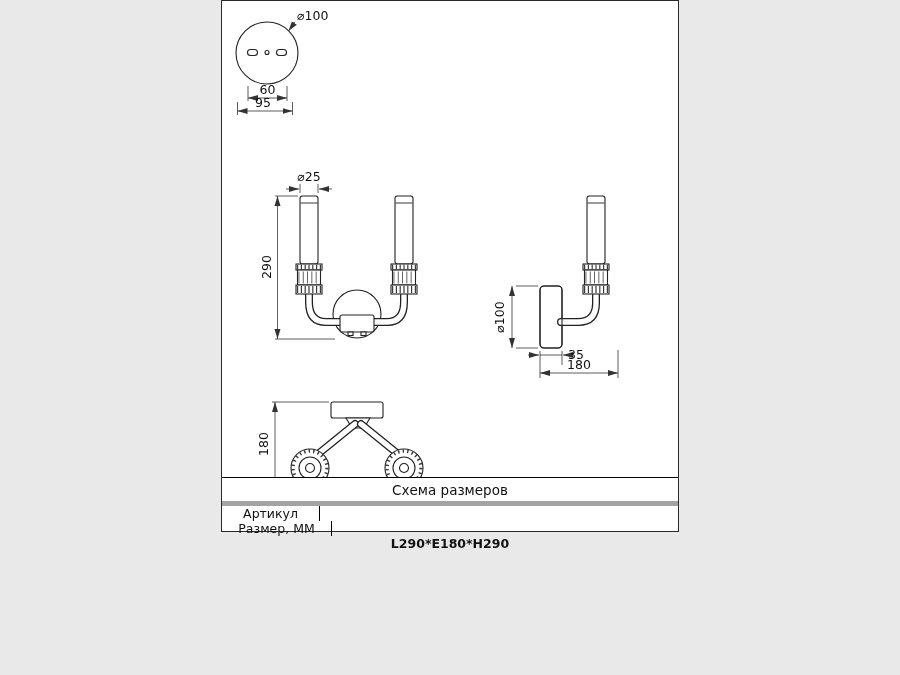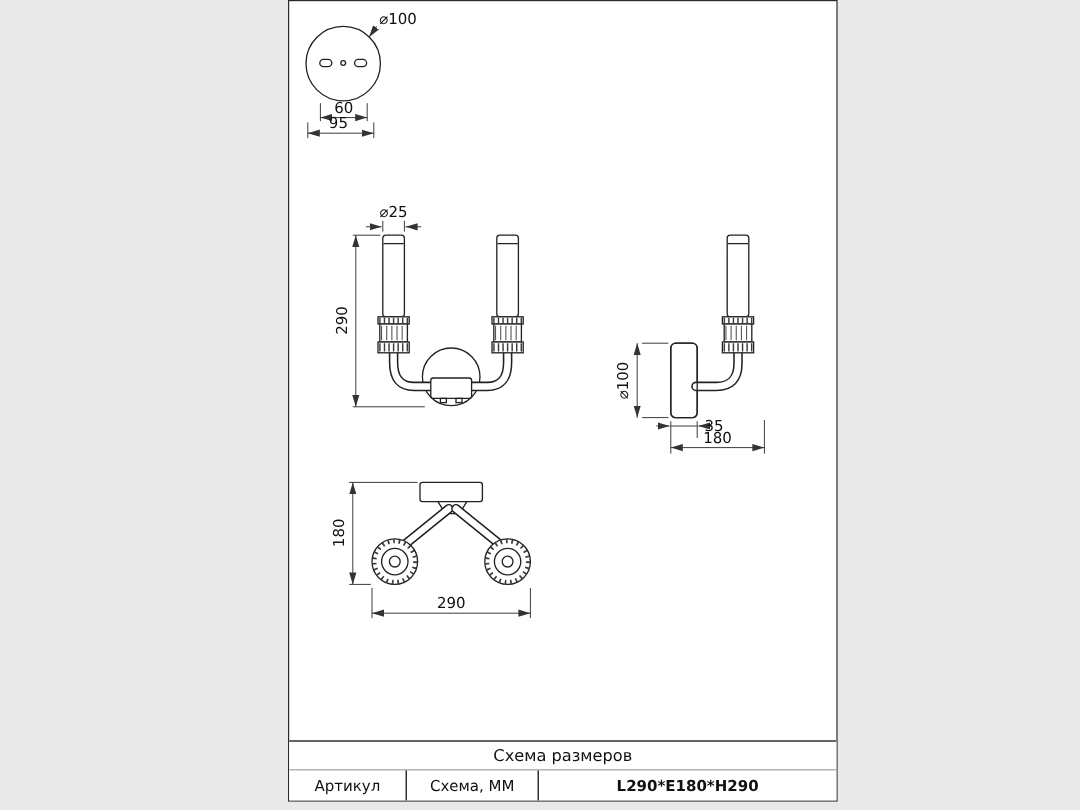--- a/index.html
+++ b/index.html
@@ -5,47 +5,46 @@
   html,body{margin:0;padding:0;}
   body{
     width:900px;height:675px;
     background:#e9e9e9;
     font-family:"DejaVu Sans", sans-serif;
     position:relative;
     overflow:hidden;
   }
   .sheet{
     position:absolute;left:221px;top:0;
-    width:458px;height:668px;
+    width:458px;height:532px;
     background:#fff;
     border:1px solid #2a2a2a;
     box-sizing:border-box;
-    margin-left:19px;
   }
   .drawing{position:absolute;left:0;top:0;}
   
   .ol{fill:#fff;stroke:#222;stroke-width:1.1;}
   .oln{fill:none;stroke:#222;stroke-width:1.1;}
   .dim{stroke:#333;stroke-width:0.8;fill:none;}
   .ext{stroke:#333;stroke-width:0.8;}
   .tube-o{fill:none;stroke:#222;stroke-width:8;stroke-linecap:round;}
   .tube-i{fill:none;stroke:#fff;stroke-width:5.4;stroke-linecap:round;}
   text.dt{font-family:"DejaVu Sans",sans-serif;font-size:12.5px;fill:#111;}
   
   .tbl{
     position:absolute;left:0;right:0;bottom:0;
     border-top:1px solid #000;
     background:#fff;
   }
   .t-title{
-    height:23px;border-bottom:1px solid #a3a3a3;
+    height:23px;border-bottom:5px solid #a3a3a3;
     display:flex;align-items:center;justify-content:center;
     font-size:13.5px;color:#111;
   }
-  .t-row{display:flex;height:25px;}
+  .t-row{display:flex;height:25px;flex-direction:column;}
   .t-cell{
     display:flex;align-items:center;justify-content:center;
     font-size:12.5px;color:#111;
     border-right:1px solid #000;
     box-sizing:border-box;
   }
   .c1{width:98px;}
   .c2{width:135px;}
   .c3{width:110px;}
   .c4{flex:1;border-right:none;font-weight:bold;}
@@ -180,18 +179,18 @@
       <line x1="201" y1="489" x2="201" y2="514" class="ext"></line>
       <line x1="69" y1="510" x2="201" y2="510" class="dim" marker-start="url(#aS)" marker-end="url(#aE)"></line>
       <text class="dt" x="135" y="506" text-anchor="middle">290</text>
     </g>
   </svg>
 
   <div class="tbl">
     <div class="t-title">Схема размеров</div>
     <div class="t-row">
       <div class="t-cell c1">Артикул</div>
-      <div class="t-cell c3">Схема, ММ</div>
+      <div class="t-cell c3">Размер, ММ</div>
       <div class="t-cell c4">L290*E180*H290</div>
     </div>
   </div>
 
 </div>
 
 </body></html>

